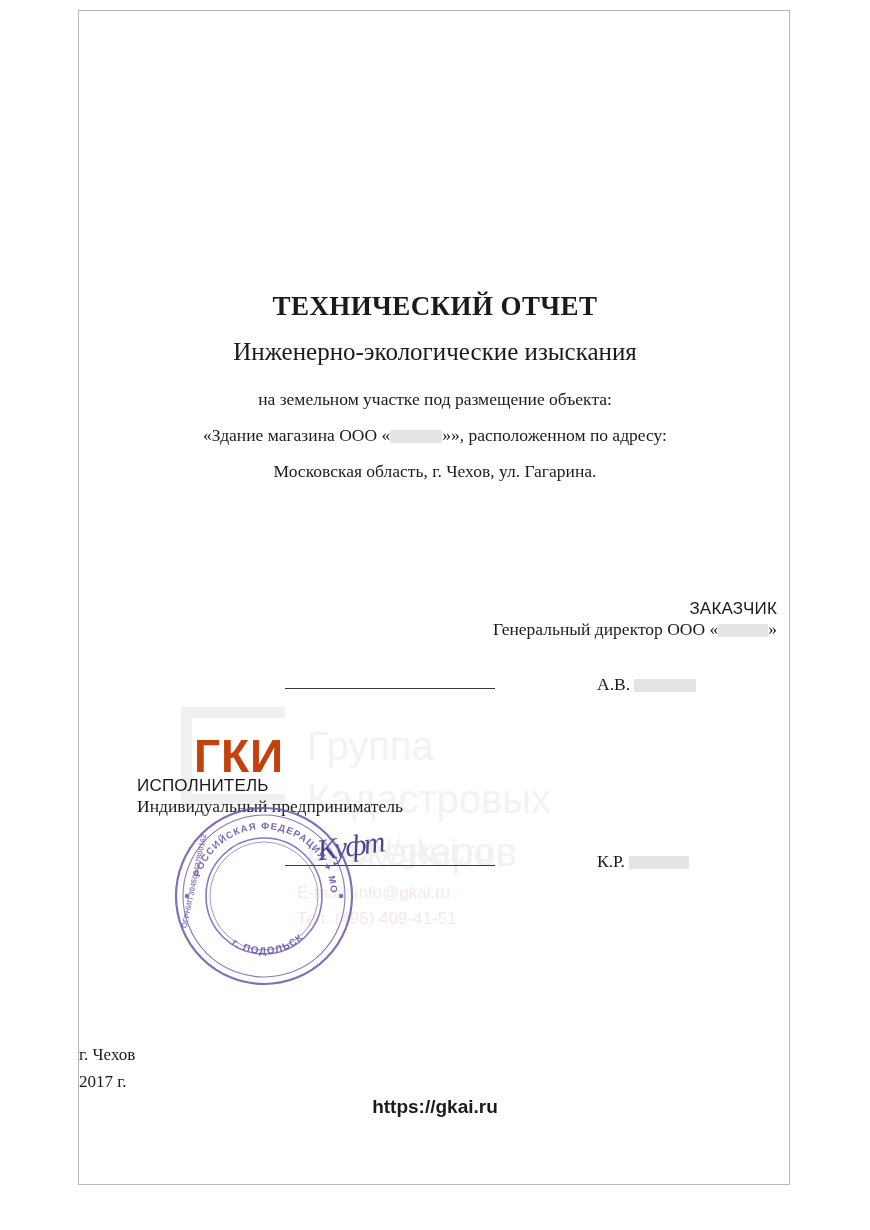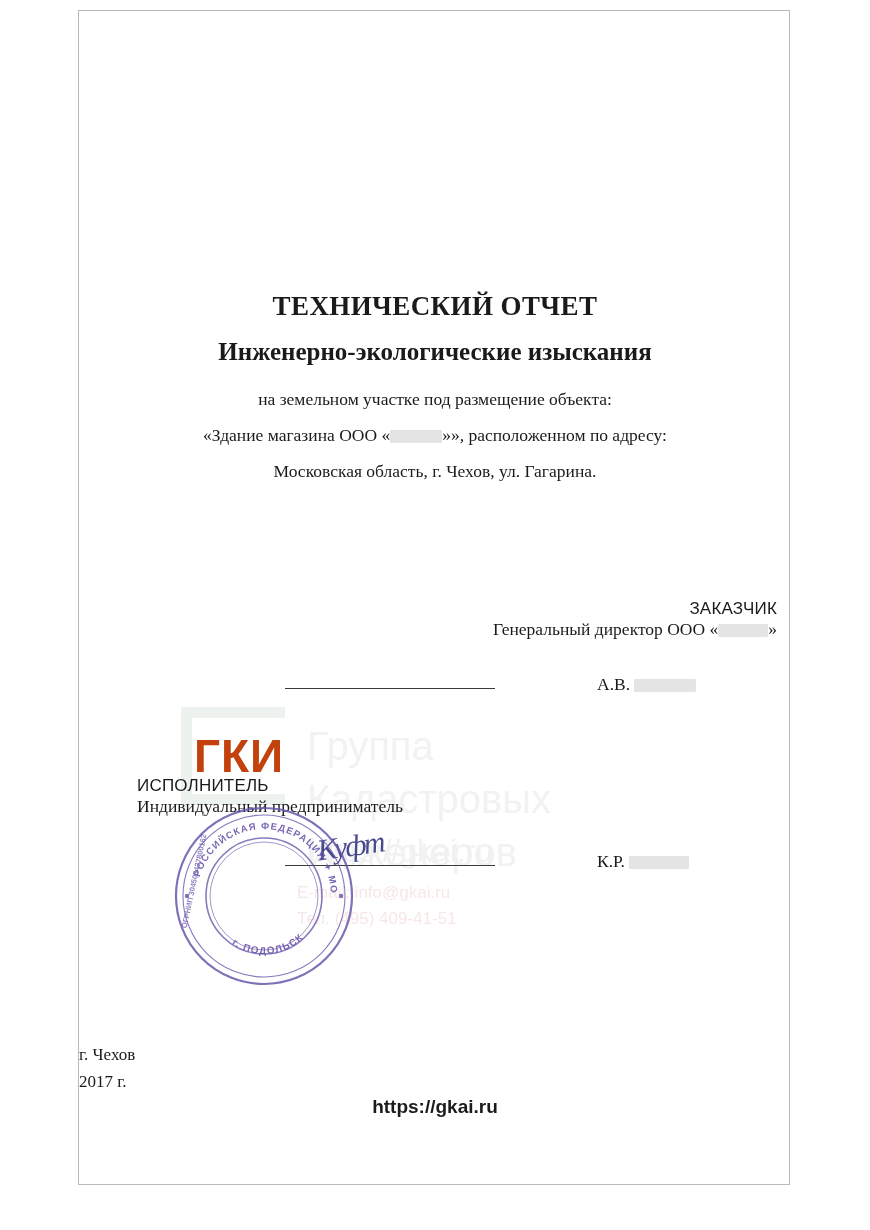--- a/index.html
+++ b/index.html
@@ -107,21 +107,21 @@
     font-weight: bold;
     letter-spacing: 0.4px;
   }
   .title-sub {
     position: absolute;
     left: 0;
     top: 327px;
     width: 712px;
     text-align: center;
     font-size: 25px;
-    font-weight: bold;
+    font-weight: normal;
   }
 
   .subject {
     position: absolute;
     left: 0;
     top: 370px;
     width: 712px;
     text-align: center;
     font-size: 17.5px;
     line-height: 36px;

